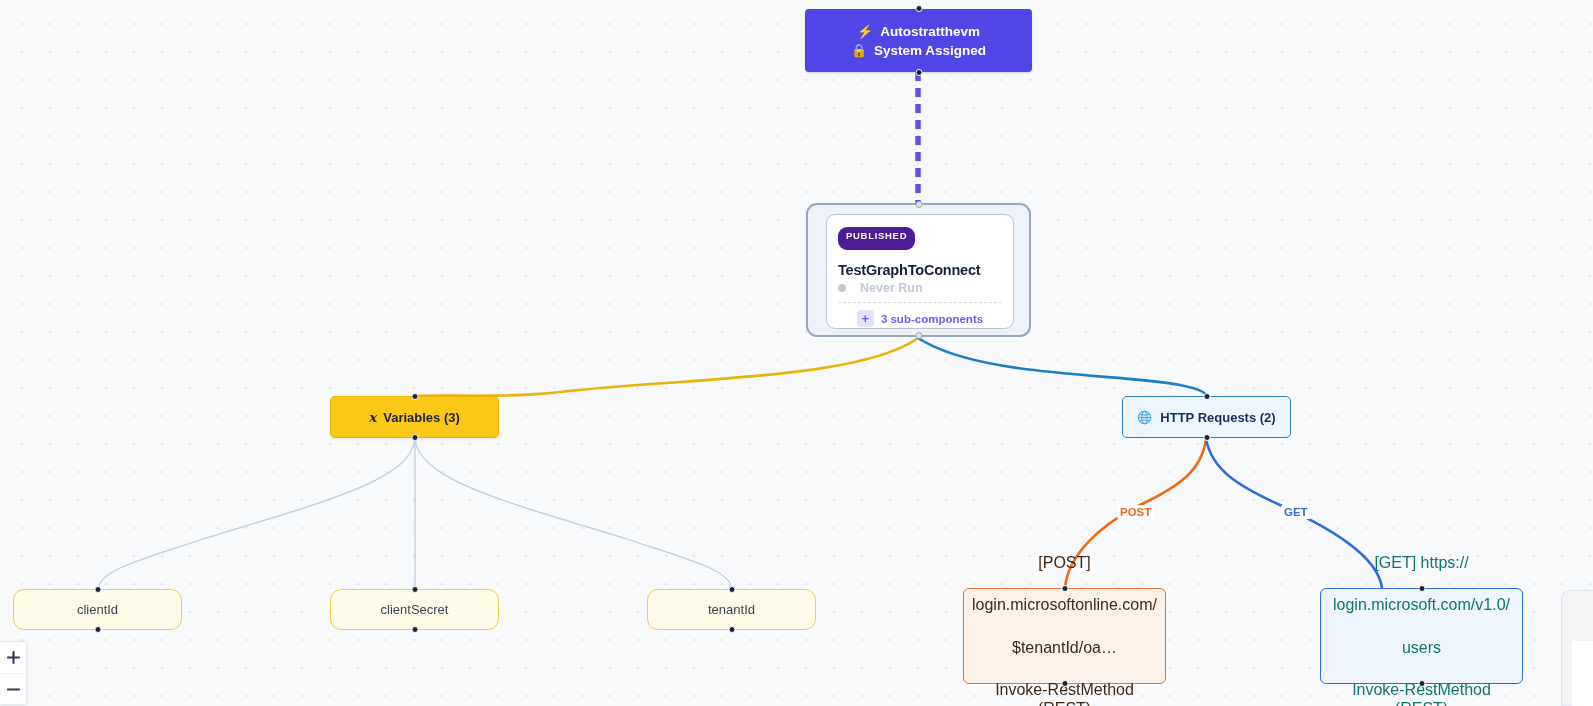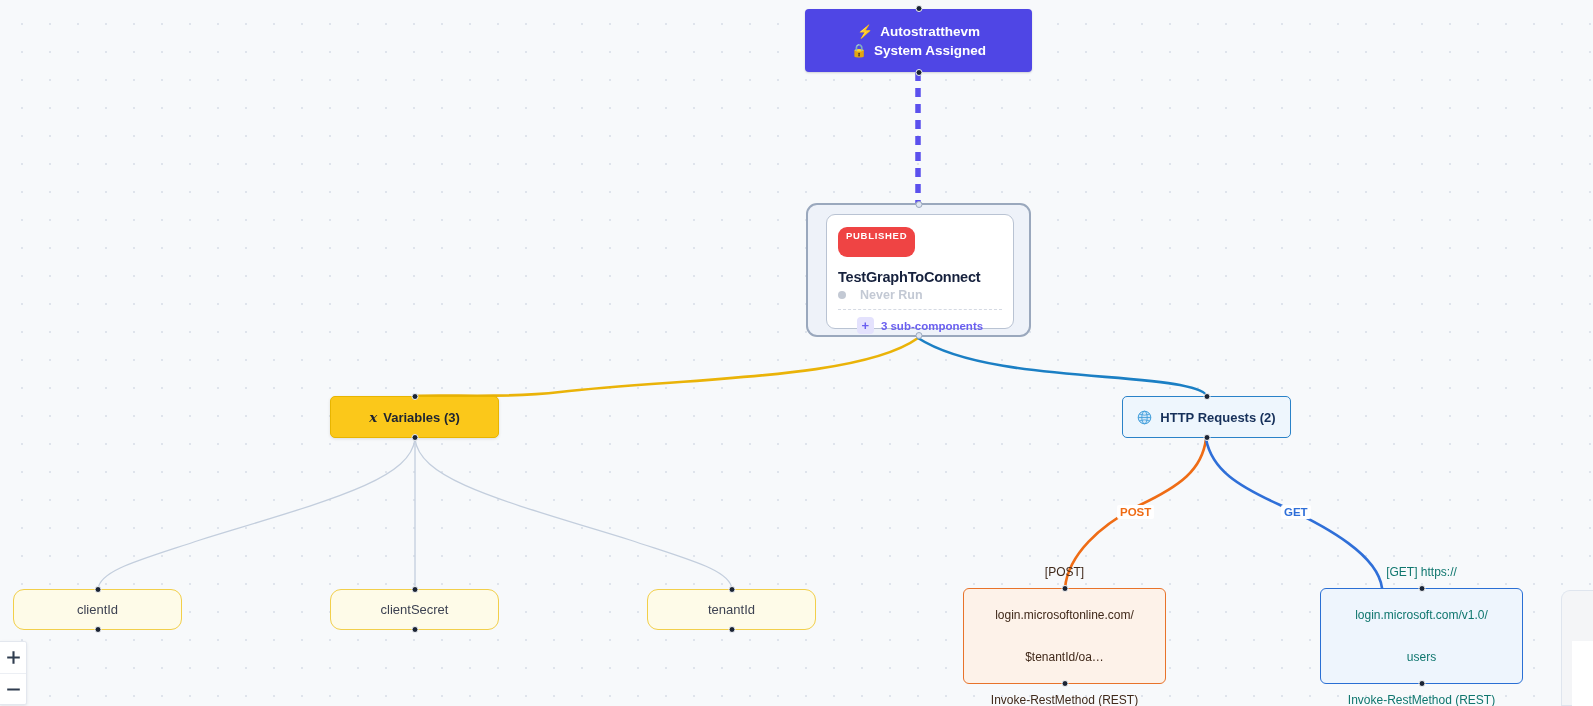--- a/index.html
+++ b/index.html
@@ -68,26 +68,26 @@
     position: absolute;
     left: 18px; top: 9px;
     width: 188px; height: 115px;
     background: #ffffff;
     border: 1.6px solid #b9c3d3;
     border-radius: 9px;
     padding: 10px 11px 0 11px;
   }
   .badge-published {
     display: inline-block;
-    background: #ef4444;
+    background: #4c1d95;
     color: #ffffff;
     font-size: 9.5px;
     font-weight: bold;
     letter-spacing: .7px;
-    padding: 3px 8px 16px 8px;
+    padding: 3px 8px 9px 8px;
     border-radius: 9px;
   }
   .graph-title {
     margin-top: 12px;
     font-size: 14.5px;
     font-weight: bold;
     color: #16213d;
     letter-spacing: -.2px;
   }
   .graph-status {
@@ -153,21 +153,21 @@
     font-size: 13px;
   }
   #leaf-clientid   { left: 13px;  top: 589px; }
   #leaf-clientsecret { left: 330px; top: 589px; }
   #leaf-tenantid   { left: 647px; top: 589px; }
 
   
   .leaf-req {
     width: 203px; height: 96px;
     border-radius: 6px;
-    font-size: 12px;
+    font-size: 16px;
     line-height: 18.5px;
     padding: 8px 6px;
     gap: 24px;
   }
   #leaf-post {
     left: 963px; top: 588px;
     background: #fdf2e9;
     border: 1.5px solid #e8732a;
     color: #40291a;
   }

